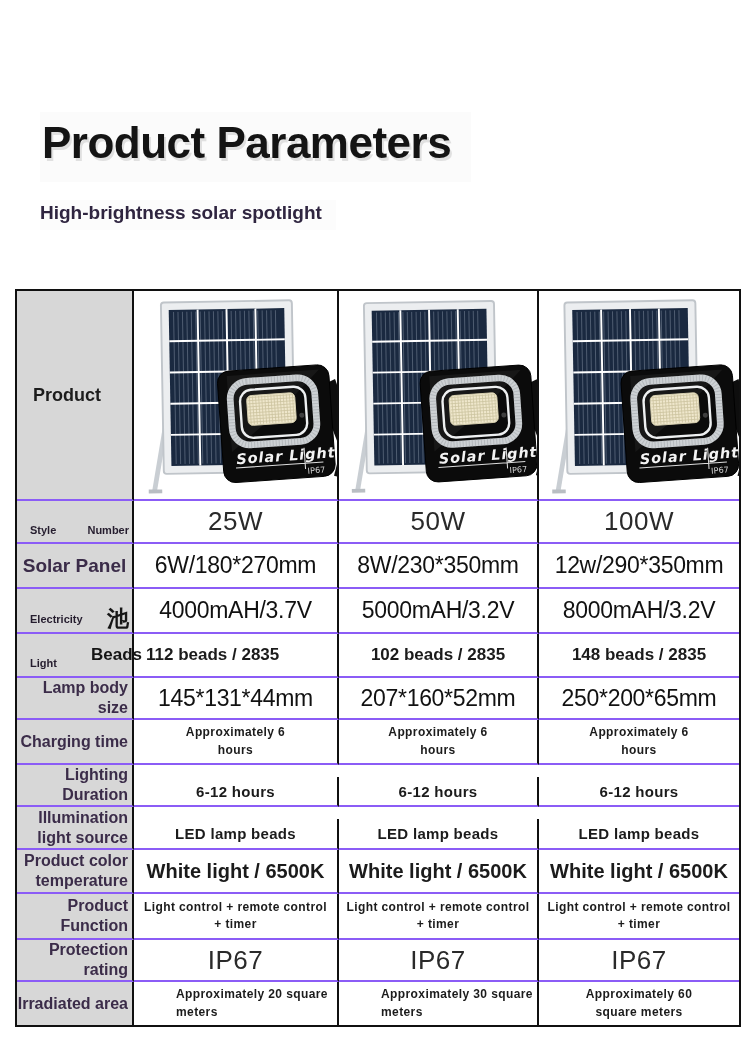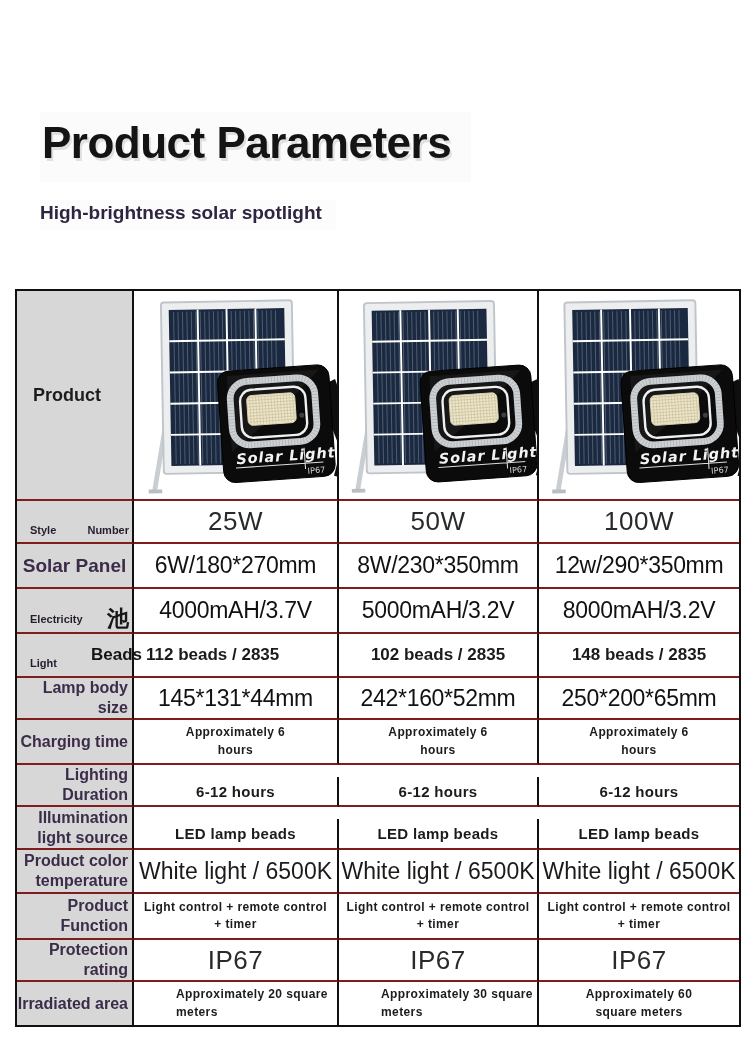--- a/index.html
+++ b/index.html
@@ -19,21 +19,21 @@
   }
   .spec-table{
     position:absolute;left:15px;top:289px;
     display:grid;
     grid-template-columns:117px 205px 200px 200px;
     grid-template-rows:210px 43px 45px 45px 44px 42px 45px 42px 43px 44px 46px 42px 43px;
     border:2px solid #101010;
     background:#ffffff;
   }
   .cell{
-    border-right:2px solid #101010;border-bottom:2px solid #7f1d1d;
+    border-right:2px solid #101010;border-bottom:2px solid #8b5cf6;
     display:flex;align-items:center;justify-content:center;
     box-sizing:border-box;position:relative;overflow:visible;
   }
   .cell:nth-child(4n){border-right:none;}
   .row-last{border-bottom:none;}
   .lbl{
     background:#d7d7d7;color:#3b2c49;font-weight:bold;z-index:3;
   }
   .lbl-product{justify-content:flex-start;padding-left:16px;font-size:18px;color:#1c1c1c;}
   .lbl-split{justify-content:space-between;padding:16px 3px 0 13px;text-align:right;}
@@ -44,21 +44,21 @@
   .beads-tag{
     position:absolute;right:-10px;top:50%;transform:translateY(-50%);
     font-size:17px;font-weight:bold;color:#151515;z-index:5;white-space:nowrap;
   }
   .val{background:#ffffff;color:#1b1b1b;text-align:center;}
   .v-big{font-size:26px;font-weight:400;letter-spacing:0.5px;color:#2a2a2a;}
   .v-med{font-size:23px;font-weight:400;letter-spacing:-0.3px;color:#111;}
   .v-beads{font-size:17px;font-weight:bold;}
   .v-beads-left{justify-content:flex-start;padding-left:12px;}
   .v-bold{font-size:15px;font-weight:bold;letter-spacing:0.3px;margin-top:12px;}
-  .v-bold-lg{font-size:23px;font-weight:normal;text-align:center;}
+  .v-bold-lg{font-size:20px;font-weight:bold;text-align:center;}
   .v-sm{font-size:12px;font-weight:bold;letter-spacing:0.4px;line-height:1.45;}
   .v-sm span{display:inline-block;max-width:125px;}
   .v-fn span{max-width:185px;}
   .v-area-left{justify-content:flex-start;text-align:left;padding-left:42px;}
   .v-area-left span{max-width:165px;}
   .v-area-center span{max-width:135px;}
   .product-cell{padding:0;}
   .product-art{width:100%;height:100%;}
   .product-art svg{display:block;width:100%;height:100%;}
 </style>
@@ -188,21 +188,21 @@
   <div class="cell lbl lbl-split">
     <span class="lbl-small">Light</span>
     <span class="beads-tag">Beads</span>
   </div>
   <div class="cell val v-beads v-beads-left">112 beads / 2835</div>
   <div class="cell val v-beads">102 beads / 2835</div>
   <div class="cell val v-beads">148 beads / 2835</div>
 
   <div class="cell lbl lbl-right">Lamp body size</div>
   <div class="cell val v-med">145*131*44mm</div>
-  <div class="cell val v-med">242*160*52mm</div>
+  <div class="cell val v-med">207*160*52mm</div>
   <div class="cell val v-med">250*200*65mm</div>
 
   <div class="cell lbl lbl-right">Charging time</div>
   <div class="cell val v-sm">
       <span>Approximately 6 hours</span>
     </div>
   <div class="cell val v-sm">
       <span>Approximately 6 hours</span>
     </div>
   <div class="cell val v-sm">

